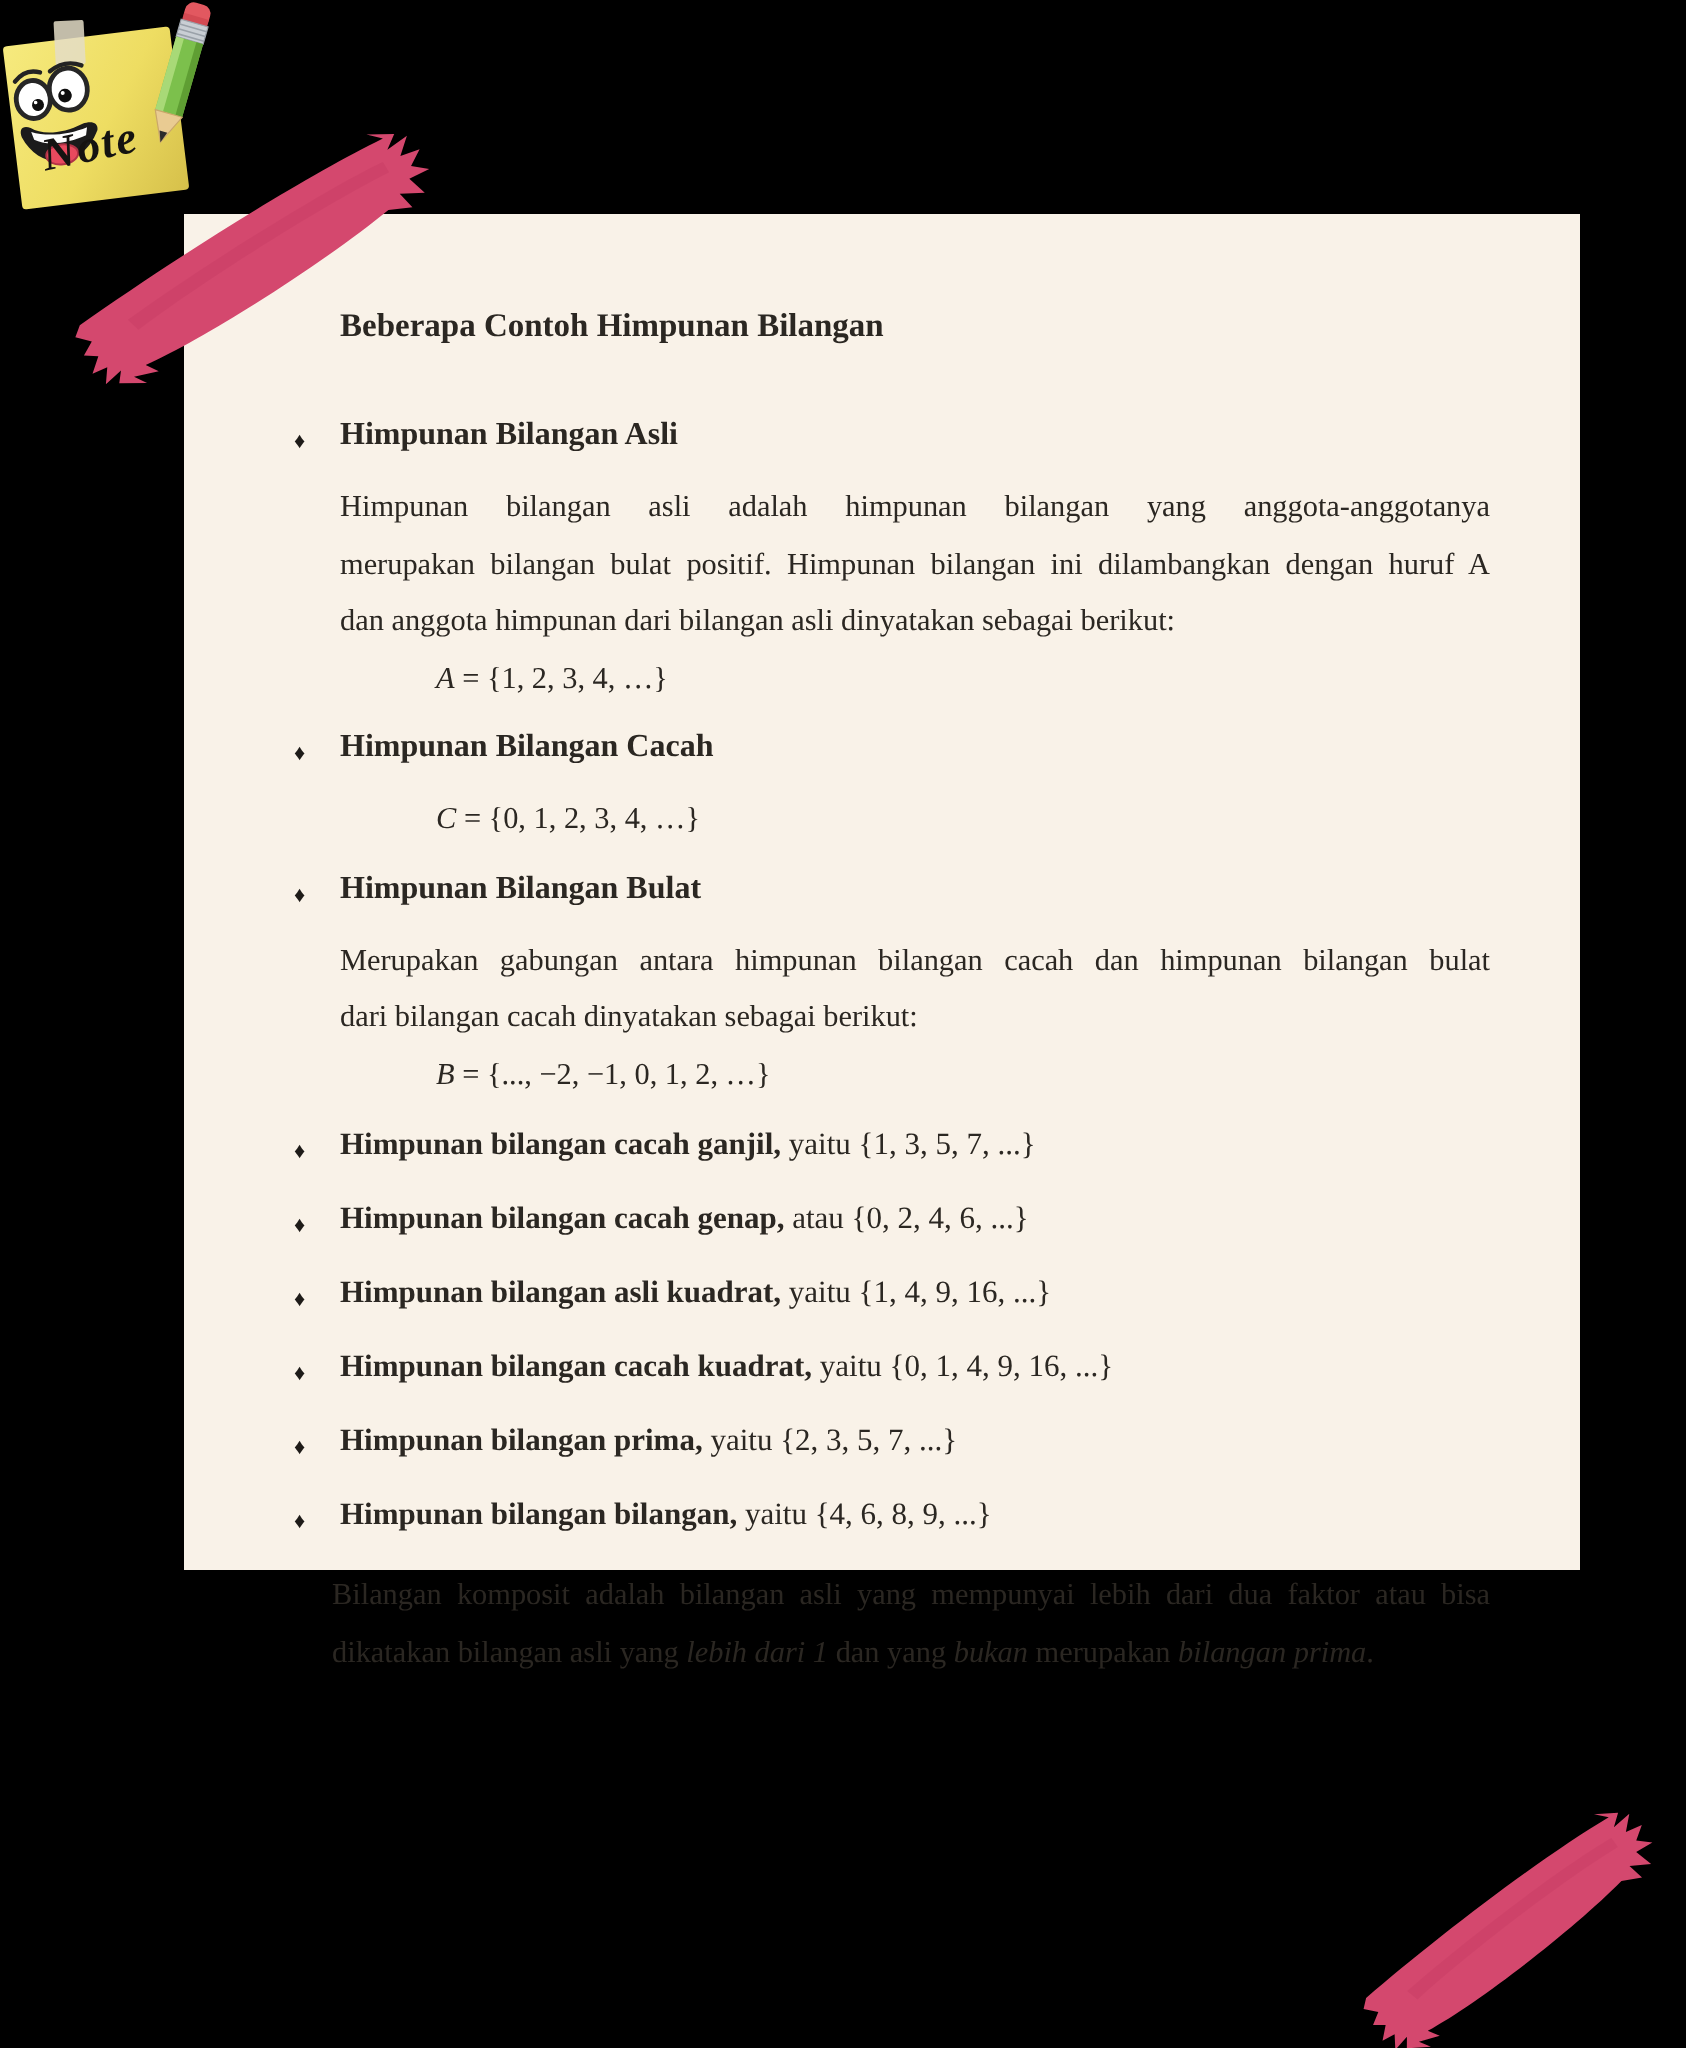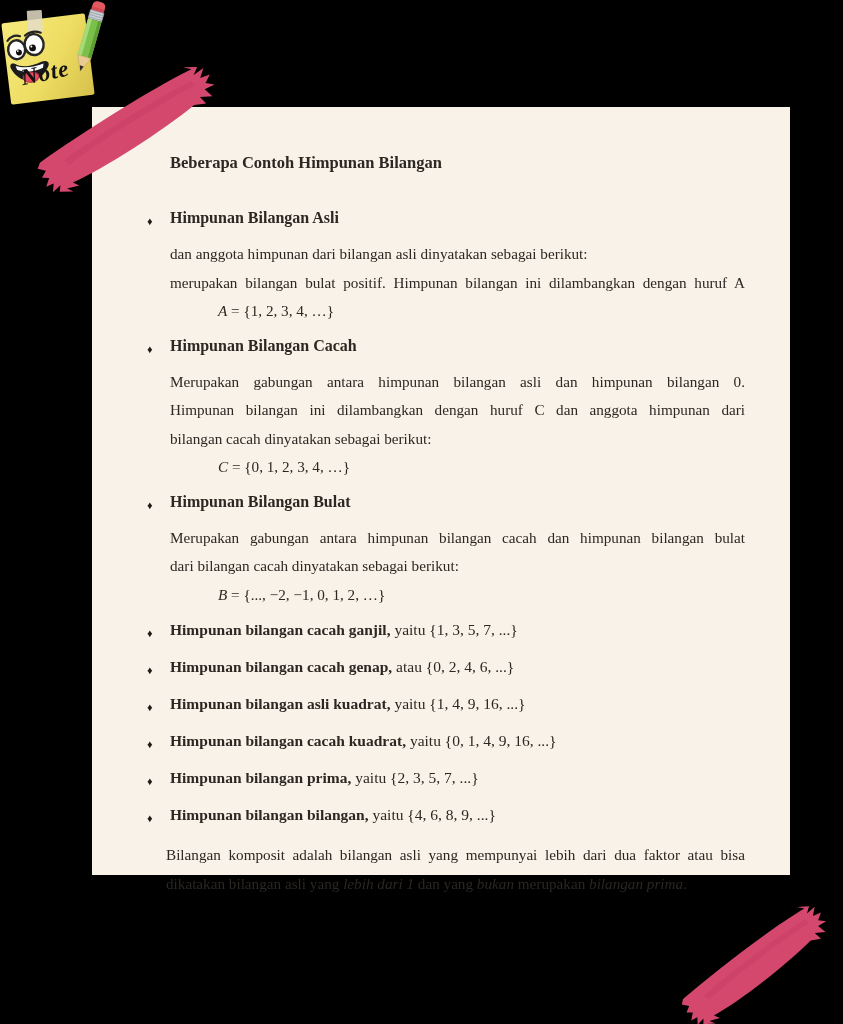--- a/index.html
+++ b/index.html
@@ -1,18 +1,18 @@
 <!DOCTYPE html>
 <html><head>
 <meta charset="utf-8">
 <style>
   html,body{margin:0;padding:0;background:#000;}
   .scene{position:relative;width:843px;height:1024px;background:#000;overflow:hidden;
          font-family:"Liberation Serif","DejaVu Serif",serif;}
-  .paper{position:absolute;left:92px;top:107px;width:698px;height:768px;background:#f9f2e8;}
+  .paper{position:absolute;left:92px;top:107px;width:698px;height:678px;background:#f9f2e8;}
   .content{position:absolute;left:78px;top:45px;width:575px;color:#2b2722;font-size:15.2px;}
   .doc-title{font-size:16.5px;line-height:22px;font-weight:bold;margin:0 0 33px 0;}
   .section{margin:0 0 9px 0;}
   .sec-head{position:relative;font-weight:bold;font-size:16px;line-height:22px;margin:0 0 11px 0;}
   .glyph{position:absolute;left:-23px;top:3px;font-size:11px;font-weight:normal;color:#1e1b18;}
   .pline{display:block;line-height:28.5px;}
   .jline{text-align:justify;text-align-last:justify;}
   .formula{line-height:28.5px;padding-left:48px;}
   .formula i{font-style:italic;}
   .bullet-list{margin-top:10px;}
@@ -45,32 +45,28 @@
 
 <div class="scene">
 
   <div class="paper">
     <div class="content">
       <h1 class="doc-title">Beberapa Contoh Himpunan Bilangan</h1>
       <div id="doc-sections">
           <div class="section">
             <div class="sec-head"><span class="glyph">♦</span><span>Himpunan Bilangan Asli</span></div>
             <div>
+              <span class="pline jline">Himpunan bilangan asli adalah himpunan bilangan yang anggota-anggotanya</span>
+              <span class="pline jline">merupakan bilangan bulat positif. Himpunan bilangan ini dilambangkan dengan huruf A</span>
               <span class="pline">dan anggota himpunan dari bilangan asli dinyatakan sebagai berikut:</span>
-              <span class="pline jline">merupakan bilangan bulat positif. Himpunan bilangan ini dilambangkan dengan huruf A</span>
             </div>
             <div class="formula"><i>A</i><span> = {1, 2, 3, 4, …}</span></div>
           </div>
           <div class="section">
             <div class="sec-head"><span class="glyph">♦</span><span>Himpunan Bilangan Cacah</span></div>
-            <div>
-              <span class="pline jline">Merupakan gabungan antara himpunan bilangan asli dan himpunan bilangan 0.</span>
-              <span class="pline jline">Himpunan bilangan ini dilambangkan dengan huruf C dan anggota himpunan dari</span>
-              <span class="pline">bilangan cacah dinyatakan sebagai berikut:</span>
-            </div>
             <div class="formula"><i>C</i><span> = {0, 1, 2, 3, 4, …}</span></div>
           </div>
           <div class="section">
             <div class="sec-head"><span class="glyph">♦</span><span>Himpunan Bilangan Bulat</span></div>
             <div>
               <span class="pline jline">Merupakan gabungan antara himpunan bilangan cacah dan himpunan bilangan bulat</span>
               <span class="pline">dari bilangan cacah dinyatakan sebagai berikut:</span>
             </div>
             <div class="formula"><i>B</i><span> = {..., −2, −1, 0, 1, 2, …}</span></div>
           </div>

